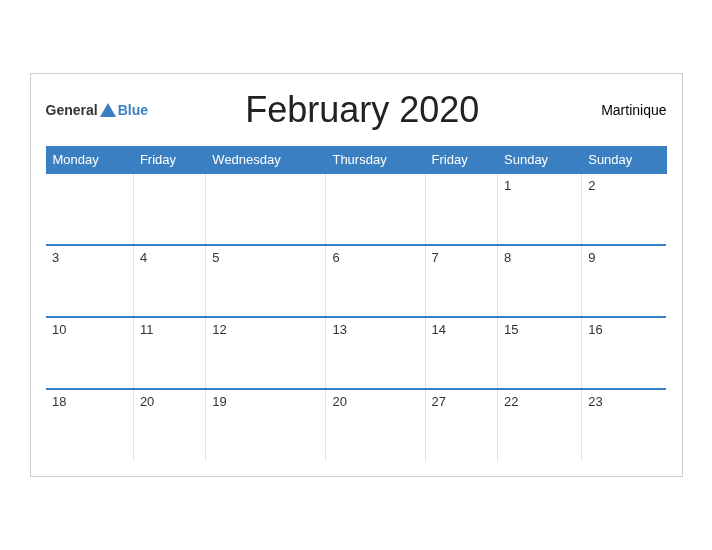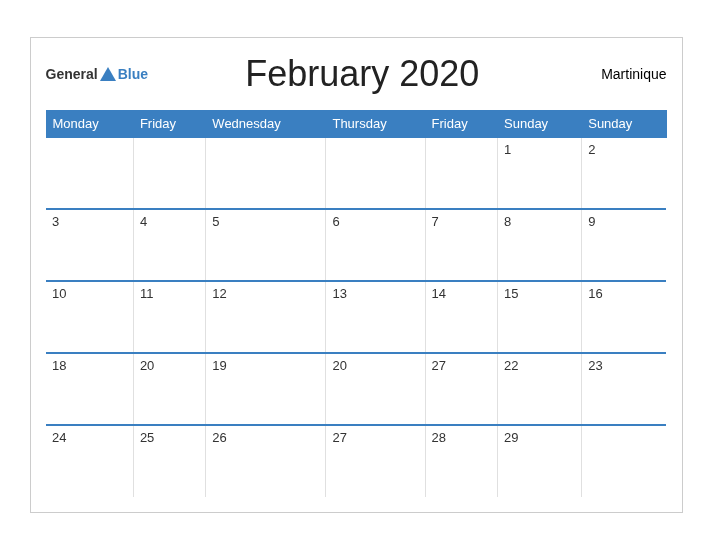--- a/index.html
+++ b/index.html
@@ -158,24 +158,15 @@
         </tr>
         <tr>
           <td><span class="day-num">18</span></td>
           <td><span class="day-num">20</span></td>
           <td><span class="day-num">19</span></td>
           <td><span class="day-num">20</span></td>
           <td><span class="day-num">27</span></td>
           <td><span class="day-num">22</span></td>
           <td><span class="day-num">23</span></td>
         </tr>
-        <tr>
-          <td><span class="day-num">24</span></td>
-          <td><span class="day-num">25</span></td>
-          <td><span class="day-num">26</span></td>
-          <td><span class="day-num">27</span></td>
-          <td><span class="day-num">28</span></td>
-          <td><span class="day-num">29</span></td>
-          <td class="empty-cell"></td>
-        </tr>
       </tbody>
   </table>
 </div>
 
 </body></html>

